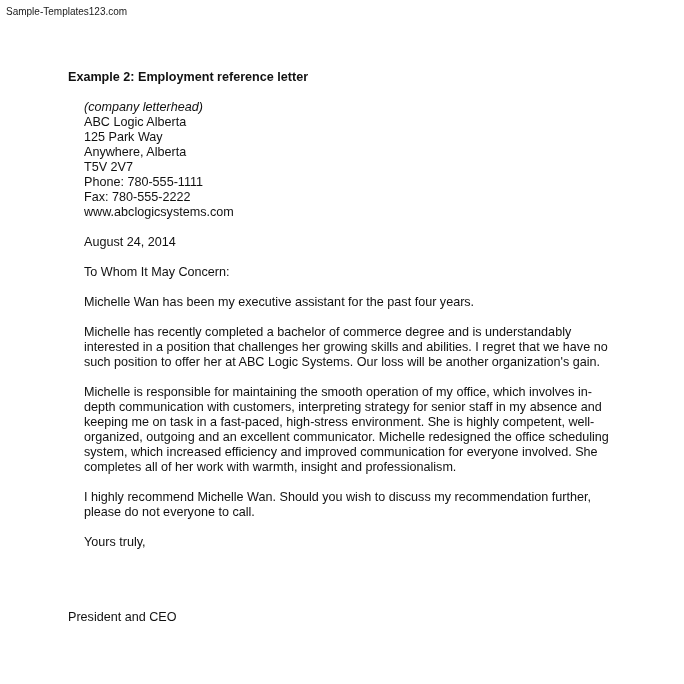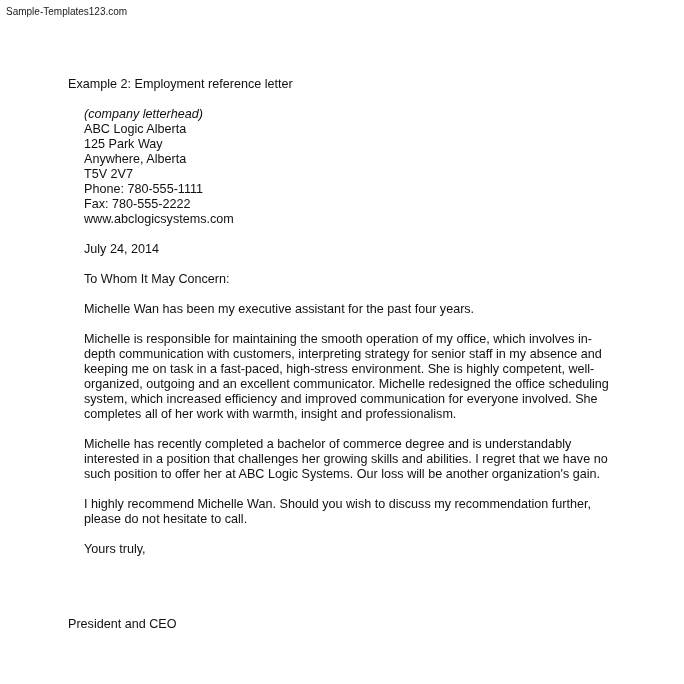--- a/index.html
+++ b/index.html
@@ -8,21 +8,21 @@
       font-family: "Liberation Sans", sans-serif; color: #111111;
     }
     .site-mark {
       position: absolute; left: 6px; top: 3px;
       font-size: 10px; line-height: 18px; color: #1a1a1a;
     }
     .letter {
       position: absolute; left: 68px; top: 66px; width: 560px;
       font-size: 12.6px; line-height: 15px;
     }
-    .title { font-weight: normal; margin: 11px 0 15px 0; line-height: 15px; }
+    .title { font-weight: bold; margin: 4px 0 15px 0; line-height: 15px; }
     .block { margin: 0 0 15px 16px; }
     .line { display: block; white-space: nowrap; }
     .italic { font-style: italic; }
     .para { margin: 0 0 15px 16px; text-align: left; }
     .para .line { white-space: nowrap; }
     .signature-gap { height: 45px; }
   </style>
 </head>
 <body>
 
@@ -36,49 +36,49 @@
     <span class="line">ABC Logic Alberta</span>
     <span class="line">125 Park Way</span>
     <span class="line">Anywhere, Alberta</span>
     <span class="line">T5V 2V7</span>
     <span class="line">Phone:  780-555-1111</span>
     <span class="line">Fax: 780-555-2222</span>
     <span class="line">www.abclogicsystems.com</span>
   </div>
 
   <div class="block">
-    <span class="line">July 24, 2014</span>
+    <span class="line">August 24, 2014</span>
   </div>
 
   <div class="block">
     <span class="line">To Whom It May Concern:</span>
   </div>
 
   <div class="para">
     <span class="line">Michelle Wan has been my executive assistant for the past four years.</span>
+  </div>
+
+  <div class="para">
+    <span class="line">Michelle has recently completed a bachelor of commerce degree and is understandably</span>
+    <span class="line">interested in a position that challenges her growing skills and abilities. I regret that we have no</span>
+    <span class="line">such position to offer her at ABC Logic Systems. Our loss will be another organization's gain.</span>
   </div>
 
   <div class="para">
     <span class="line">Michelle is responsible for maintaining the smooth operation of my office, which involves in-</span>
     <span class="line">depth communication with customers, interpreting strategy for senior staff in my absence and</span>
     <span class="line">keeping me on task in a fast-paced, high-stress environment. She is highly competent, well-</span>
     <span class="line">organized, outgoing and an excellent communicator. Michelle redesigned the office scheduling</span>
     <span class="line">system, which increased efficiency and improved communication for everyone involved. She</span>
     <span class="line">completes all of her work with warmth, insight and professionalism.</span>
   </div>
 
   <div class="para">
-    <span class="line">Michelle has recently completed a bachelor of commerce degree and is understandably</span>
-    <span class="line">interested in a position that challenges her growing skills and abilities. I regret that we have no</span>
-    <span class="line">such position to offer her at ABC Logic Systems. Our loss will be another organization's gain.</span>
-  </div>
-
-  <div class="para">
     <span class="line">I highly recommend Michelle Wan. Should you wish to discuss my recommendation further,</span>
-    <span class="line">please do not hesitate to call.</span>
+    <span class="line">please do not everyone to call.</span>
   </div>
 
   <div class="block">
     <span class="line">Yours truly,</span>
   </div>
 
   <div class="signature-gap"></div>
 
   <div>
     <span class="line">President and CEO</span>

